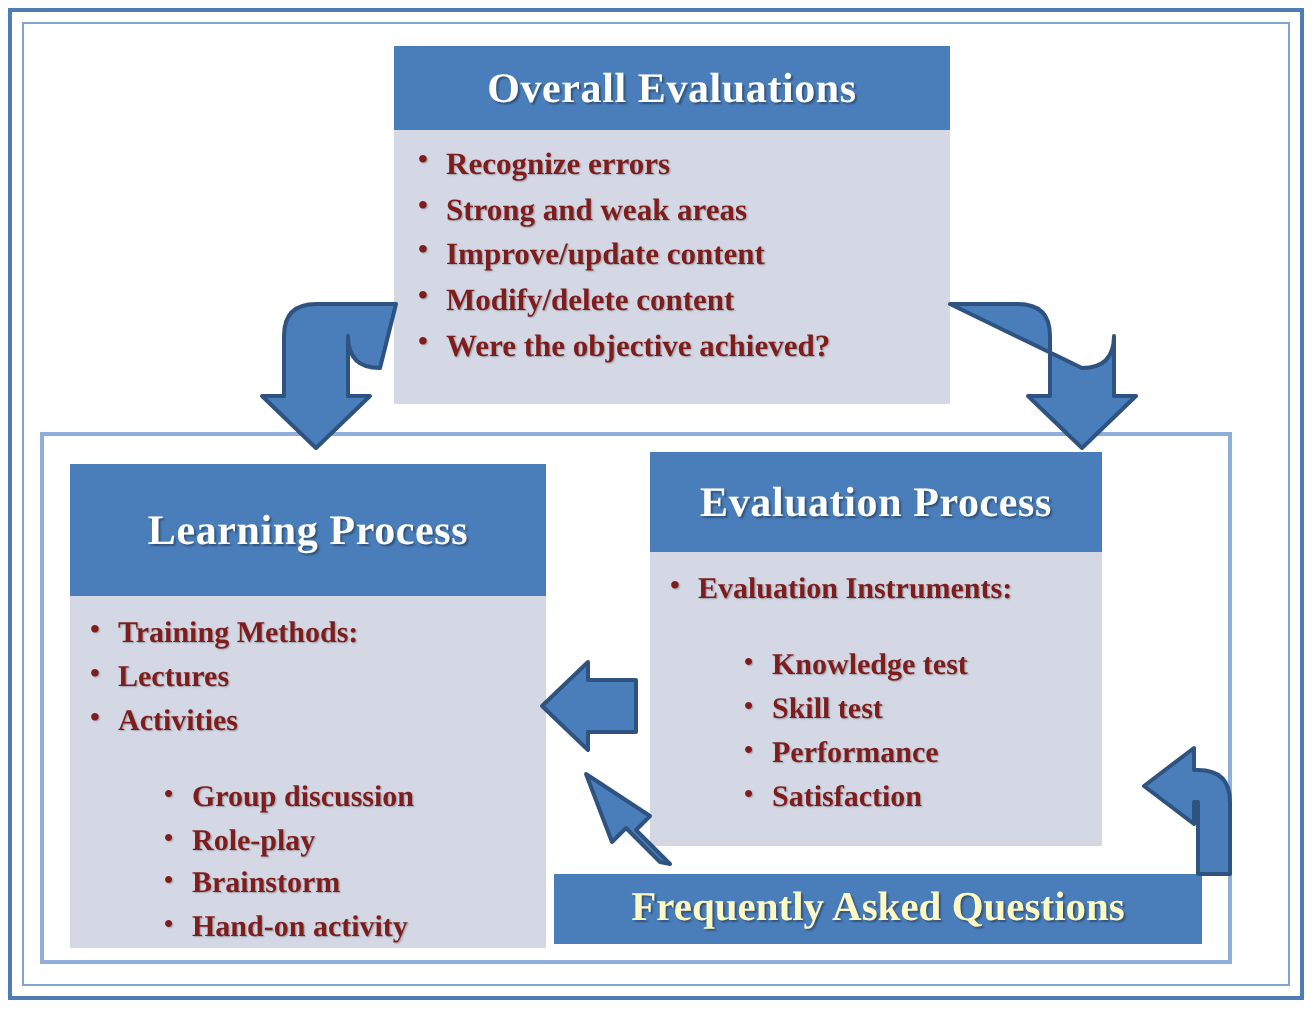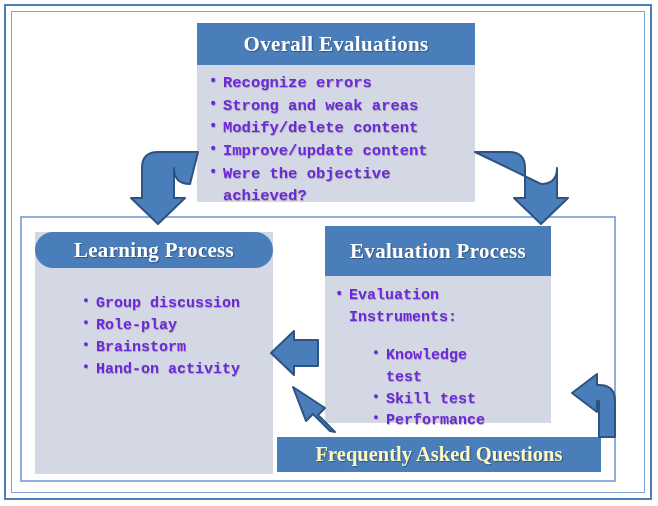--- a/index.html
+++ b/index.html
@@ -54,24 +54,23 @@
     font-weight: bold;
     text-align: center;
     display: flex;
     align-items: center;
     justify-content: center;
     letter-spacing: 0.3px;
     text-shadow: 1px 1px 1px rgba(0,0,0,0.35);
     box-sizing: border-box;
   }
   .card-body {
-    color: #6d28d9;
+    color: #7f1d1d;
     font-weight: bold;
     box-sizing: border-box;
-    font-family: Liberation Mono, monospace;
   }
 
   
   ul.lvl1 {
     list-style: none;
     margin: 0;
     padding: 0;
   }
   ul.lvl1 > li {
     position: relative;
@@ -104,21 +103,21 @@
     top: -1px;
     font-size: 13px;
   }
 
   
   #card-overall { left: 197px; top: 23px; width: 278px; height: 179px; }
   #card-overall .card-header { height: 42px; font-size: 21px; }
   #card-overall .card-body { padding: 7px 10px 0 10px; font-size: 15.5px; }
 
   #card-learning { left: 35px; top: 232px; width: 238px; height: 242px; }
-  #card-learning .card-header { height: 36px; font-size: 21px; border-radius: 20px; }
+  #card-learning .card-header { height: 66px; font-size: 21px; }
   #card-learning .card-body { padding: 9px 8px 0 8px; font-size: 15px; }
 
   #card-evaluation { left: 325px; top: 226px; width: 226px; height: 197px; }
   #card-evaluation .card-header { height: 50px; font-size: 21px; }
   #card-evaluation .card-body { padding: 9px 24px 0 8px; font-size: 15px; }
 
   
   #faq-banner {
     position: absolute;
     left: 277px; top: 437px;
@@ -150,49 +149,57 @@
   <div class="outer-frame"></div>
   <div class="outer-frame-2"></div>
   <div class="inner-container"></div>
 
   <div class="card" id="card-overall">
     <div class="card-header">Overall Evaluations</div>
     <div class="card-body">
       <ul class="lvl1">
         <li>Recognize errors</li>
         <li>Strong and weak areas</li>
+        <li>Improve/update content</li>
         <li>Modify/delete content</li>
-        <li>Improve/update content</li>
         <li>Were the objective achieved?</li>
       </ul>
     </div>
   </div>
 
   <div class="card" id="card-learning">
     <div class="card-header">Learning  Process</div>
     <div class="card-body">
+      <ul class="lvl1">
+        <li>Training Methods:</li>
+        <li>Lectures</li>
+        <li>
+          <span>Activities</span>
+        </li>
+      </ul>
       <ul class="lvl2">
         <li>Group discussion</li>
         <li>Role-play</li>
         <li>Brainstorm</li>
         <li>Hand-on activity</li>
       </ul>
     </div>
   </div>
 
   <div class="card" id="card-evaluation">
     <div class="card-header">Evaluation Process</div>
     <div class="card-body">
       <ul class="lvl1">
         <li>Evaluation Instruments:</li>
       </ul>
       <ul class="lvl2">
         <li>Knowledge test</li>
         <li>Skill test</li>
         <li>Performance</li>
+        <li>Satisfaction</li>
       </ul>
     </div>
   </div>
 
   <div id="faq-banner">Frequently Asked Questions</div>
 
   <svg id="arrows" viewBox="0 0 658 506">
     <g fill="#4A7EBB" stroke="#2E5380" stroke-width="2" stroke-linejoin="round">
 
       <path d="M 198,152

